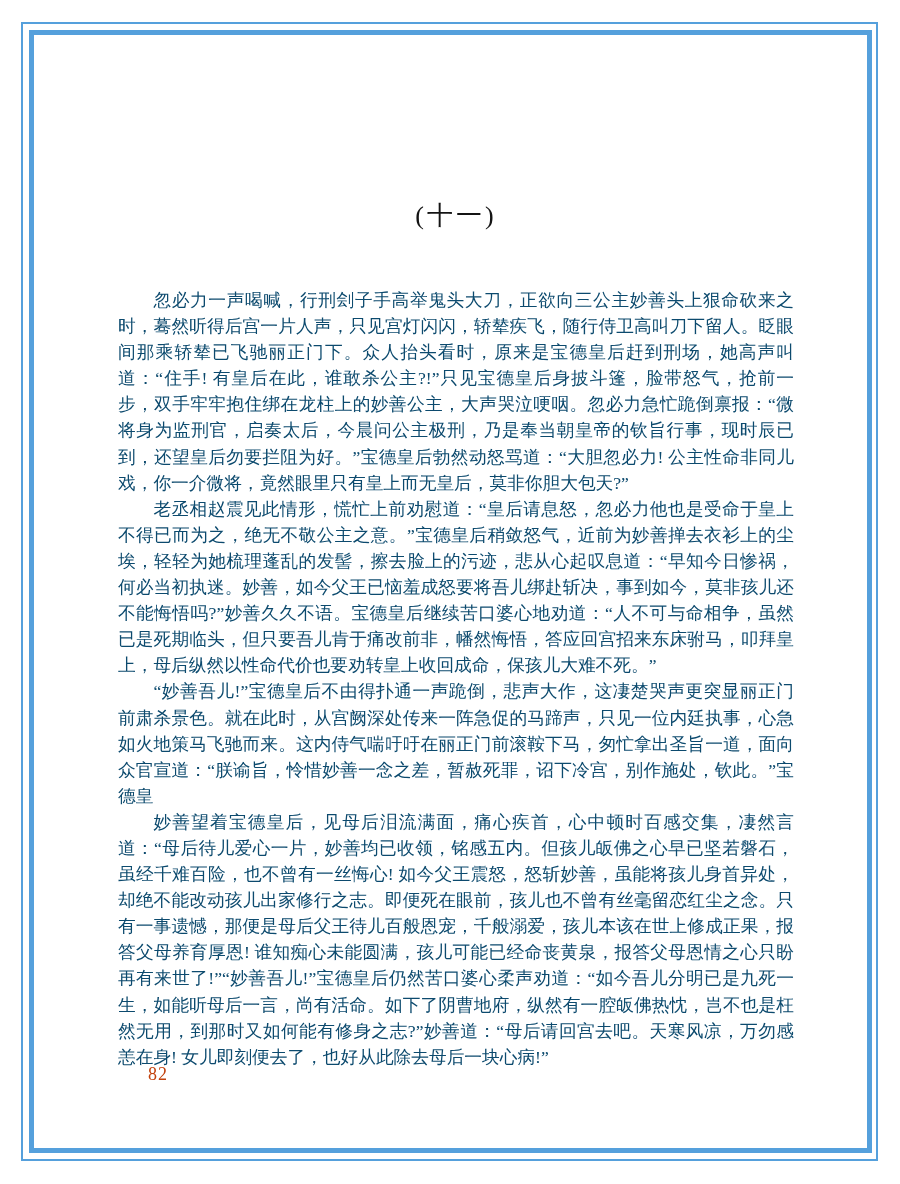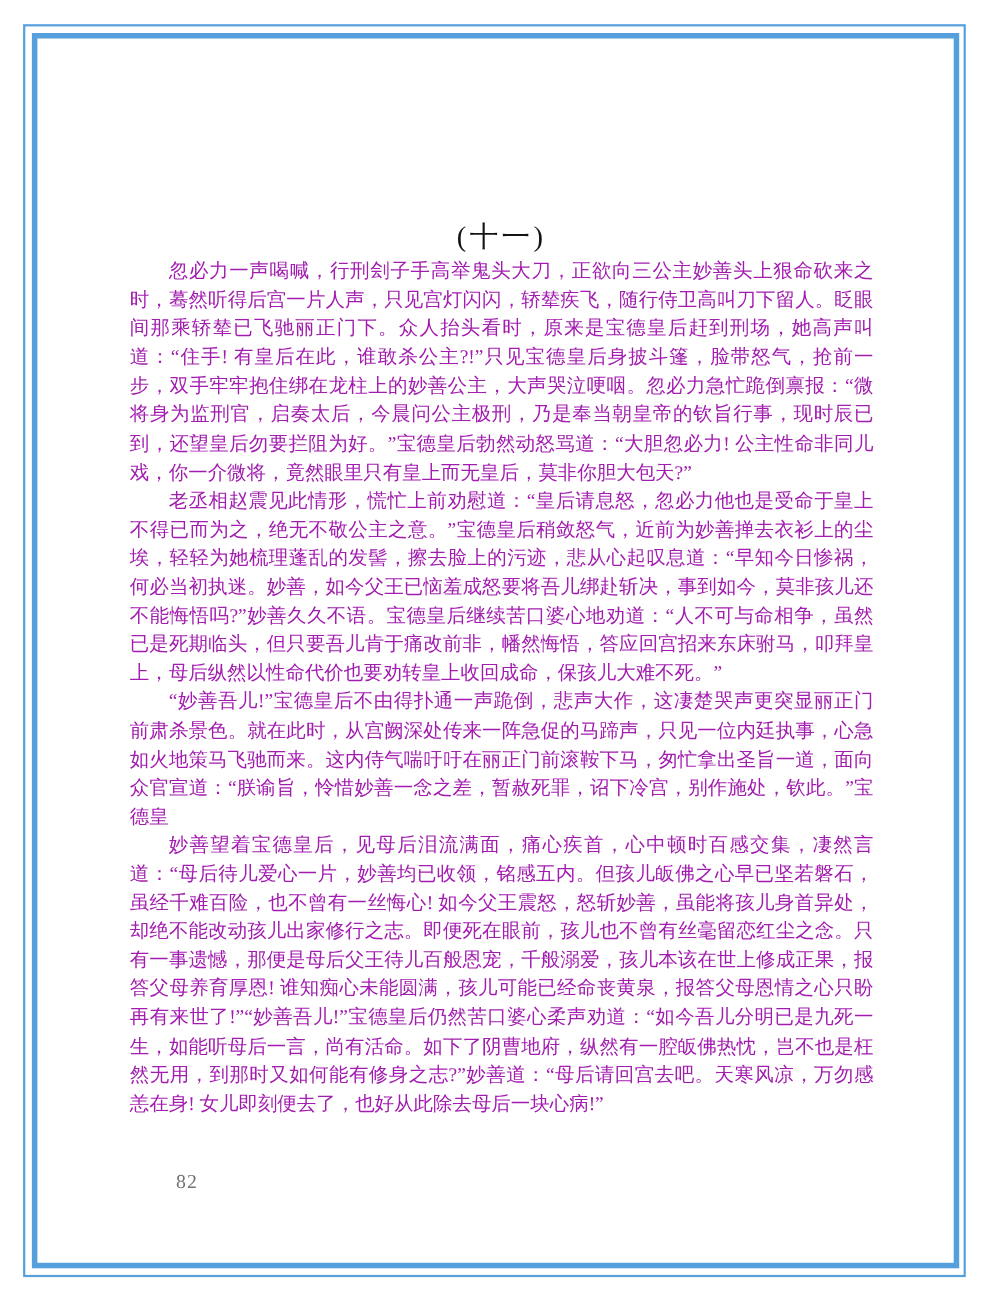--- a/index.html
+++ b/index.html
@@ -41,40 +41,40 @@
   }
   .chapter-title {
     margin: 198px 0 0 0;
     text-align: center;
     font-size: 26px;
     font-weight: 400;
     letter-spacing: 3px;
     color: #141414;
   }
   .body-text {
+    margin-top: 54px;
     font-size: 17.7px;
     line-height: 26.1px;
     text-align: justify;
     text-justify: inter-character;
-    color: #a21caf;
+    color: #0c4a6e;
   }
   .body-text p {
     margin: 0;
     padding: 0;
     text-indent: 2em;
     word-break: break-all;
   }
   .page-number {
     position: absolute;
     left: 148px;
     top: 1064px;
     font-size: 18px;
-    color: #737373;
+    color: #c2410c;
     letter-spacing: 1px;
-    margin-left: 12px;
   }
 </style>
 </head>
 <body>
 
 <div class="border-outer"></div>
 <div class="border-inner"></div>
 
 <div class="content">
   <h1 class="chapter-title">(十一)</h1>

